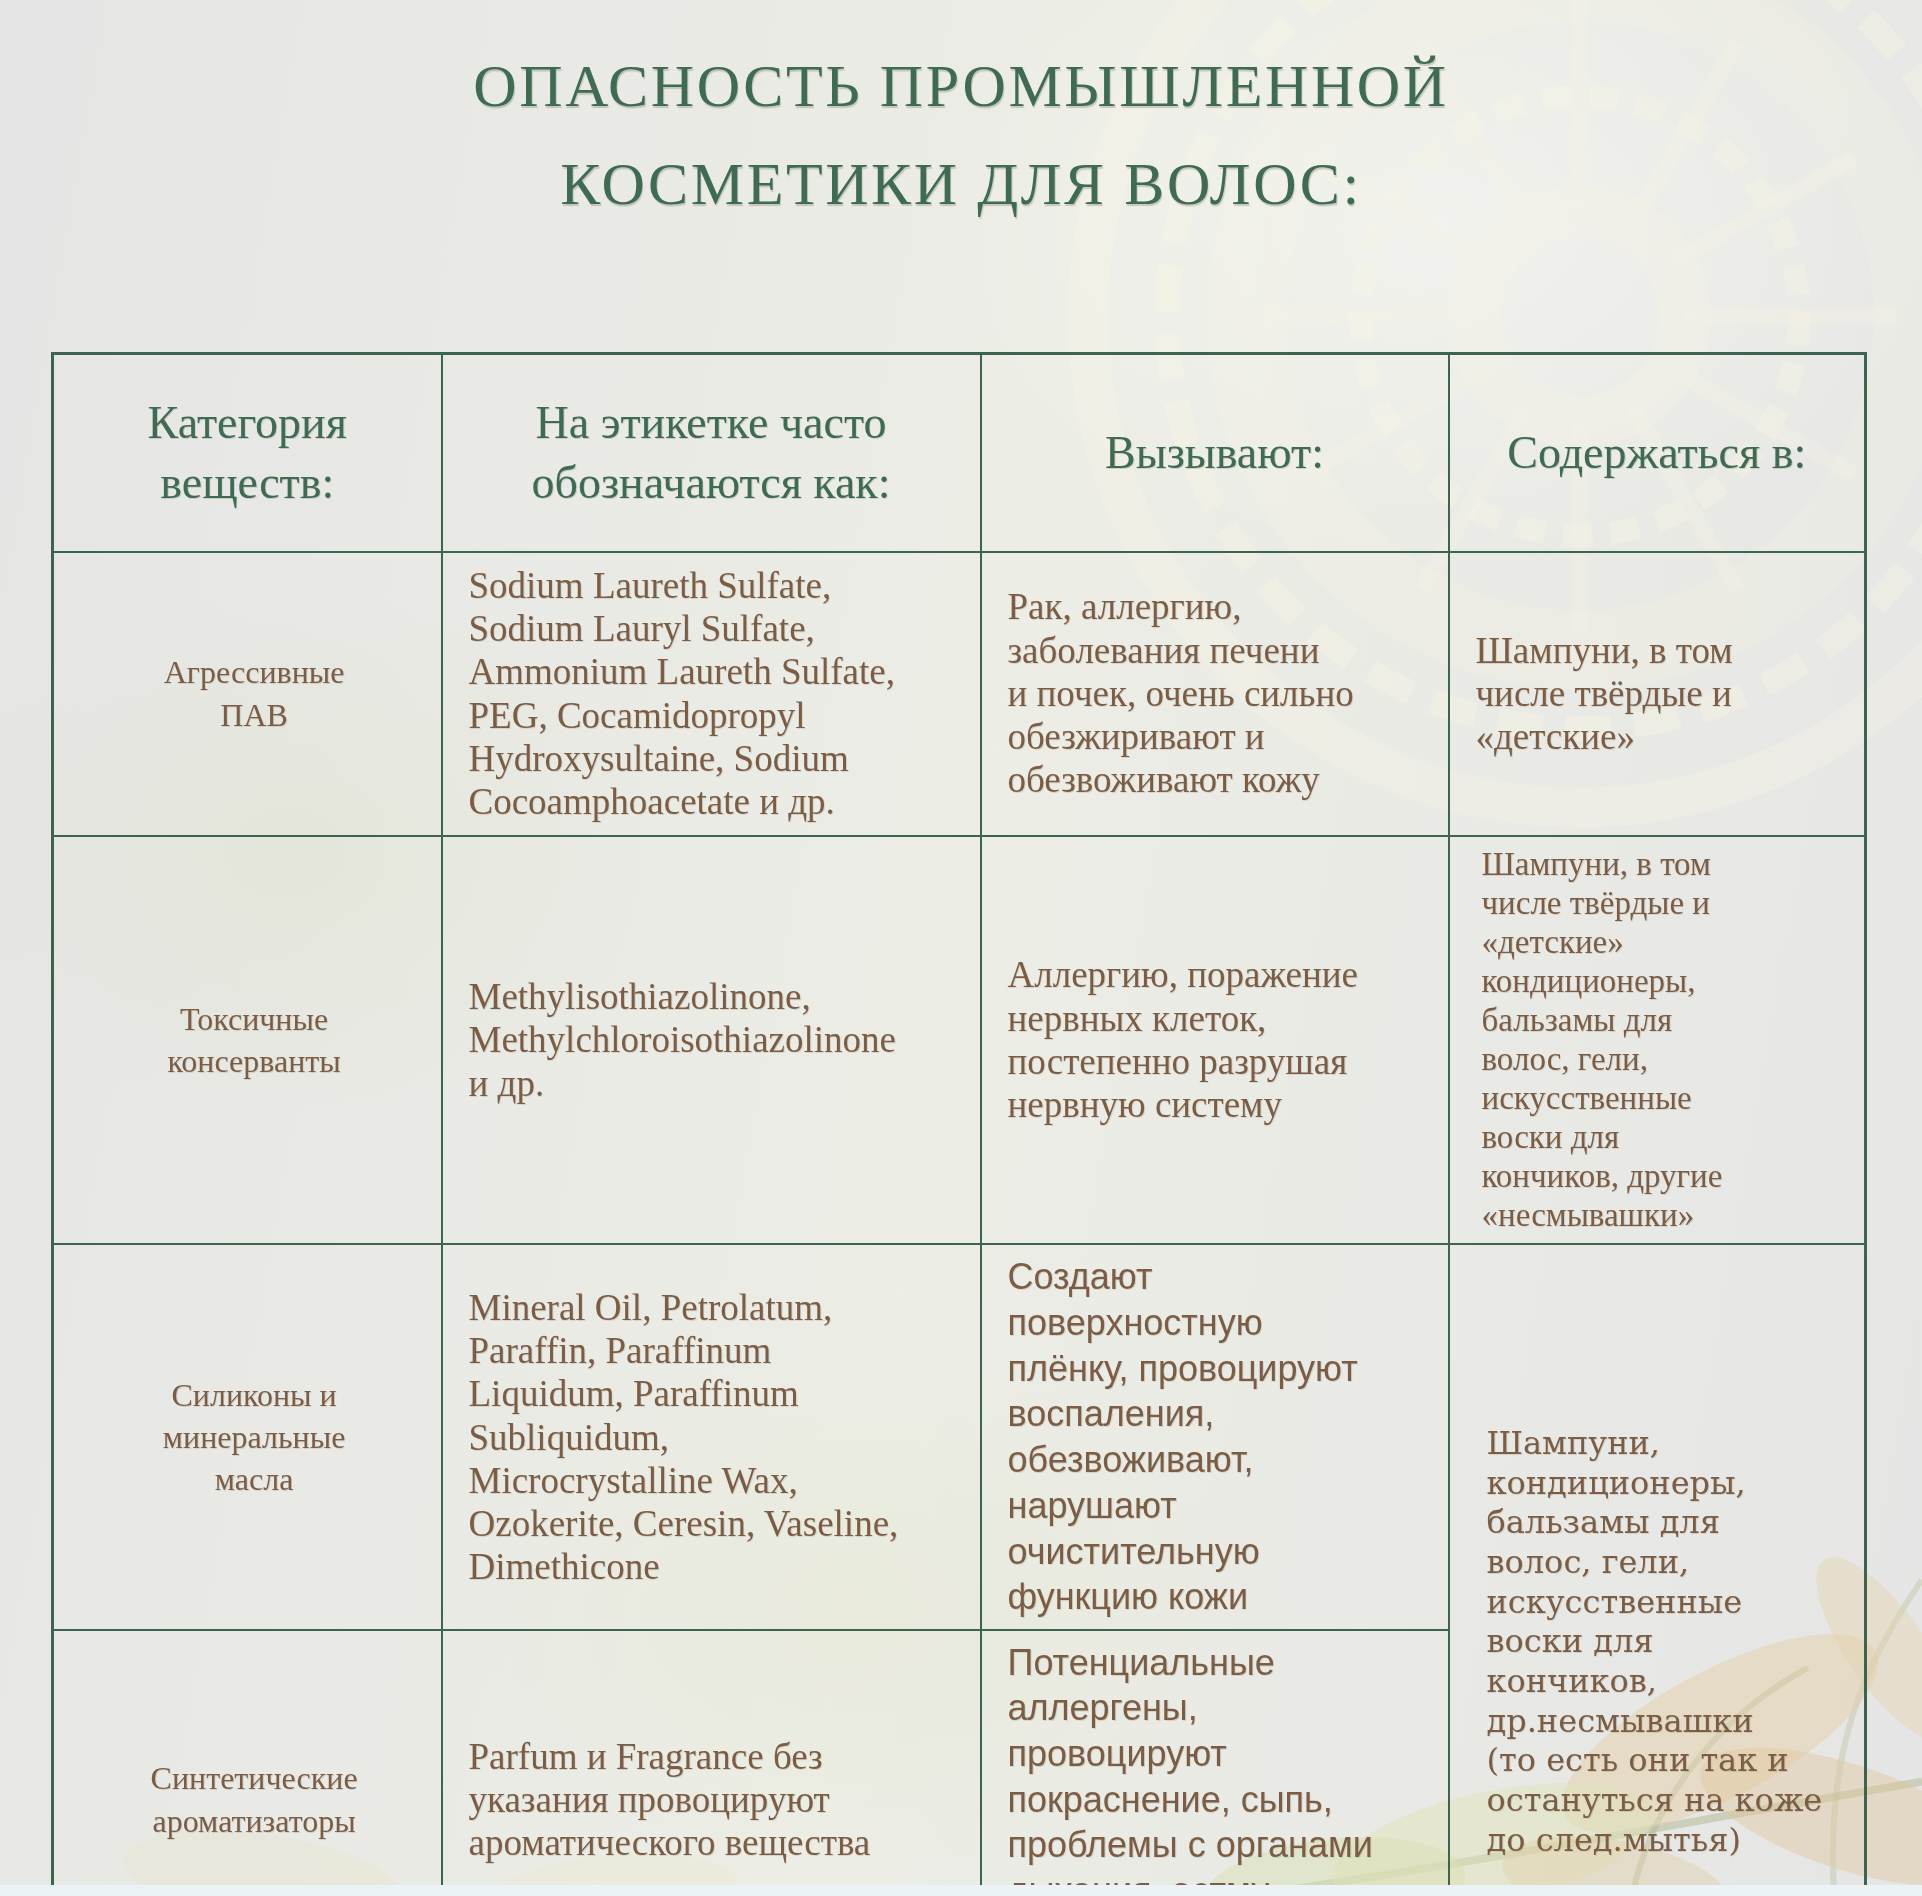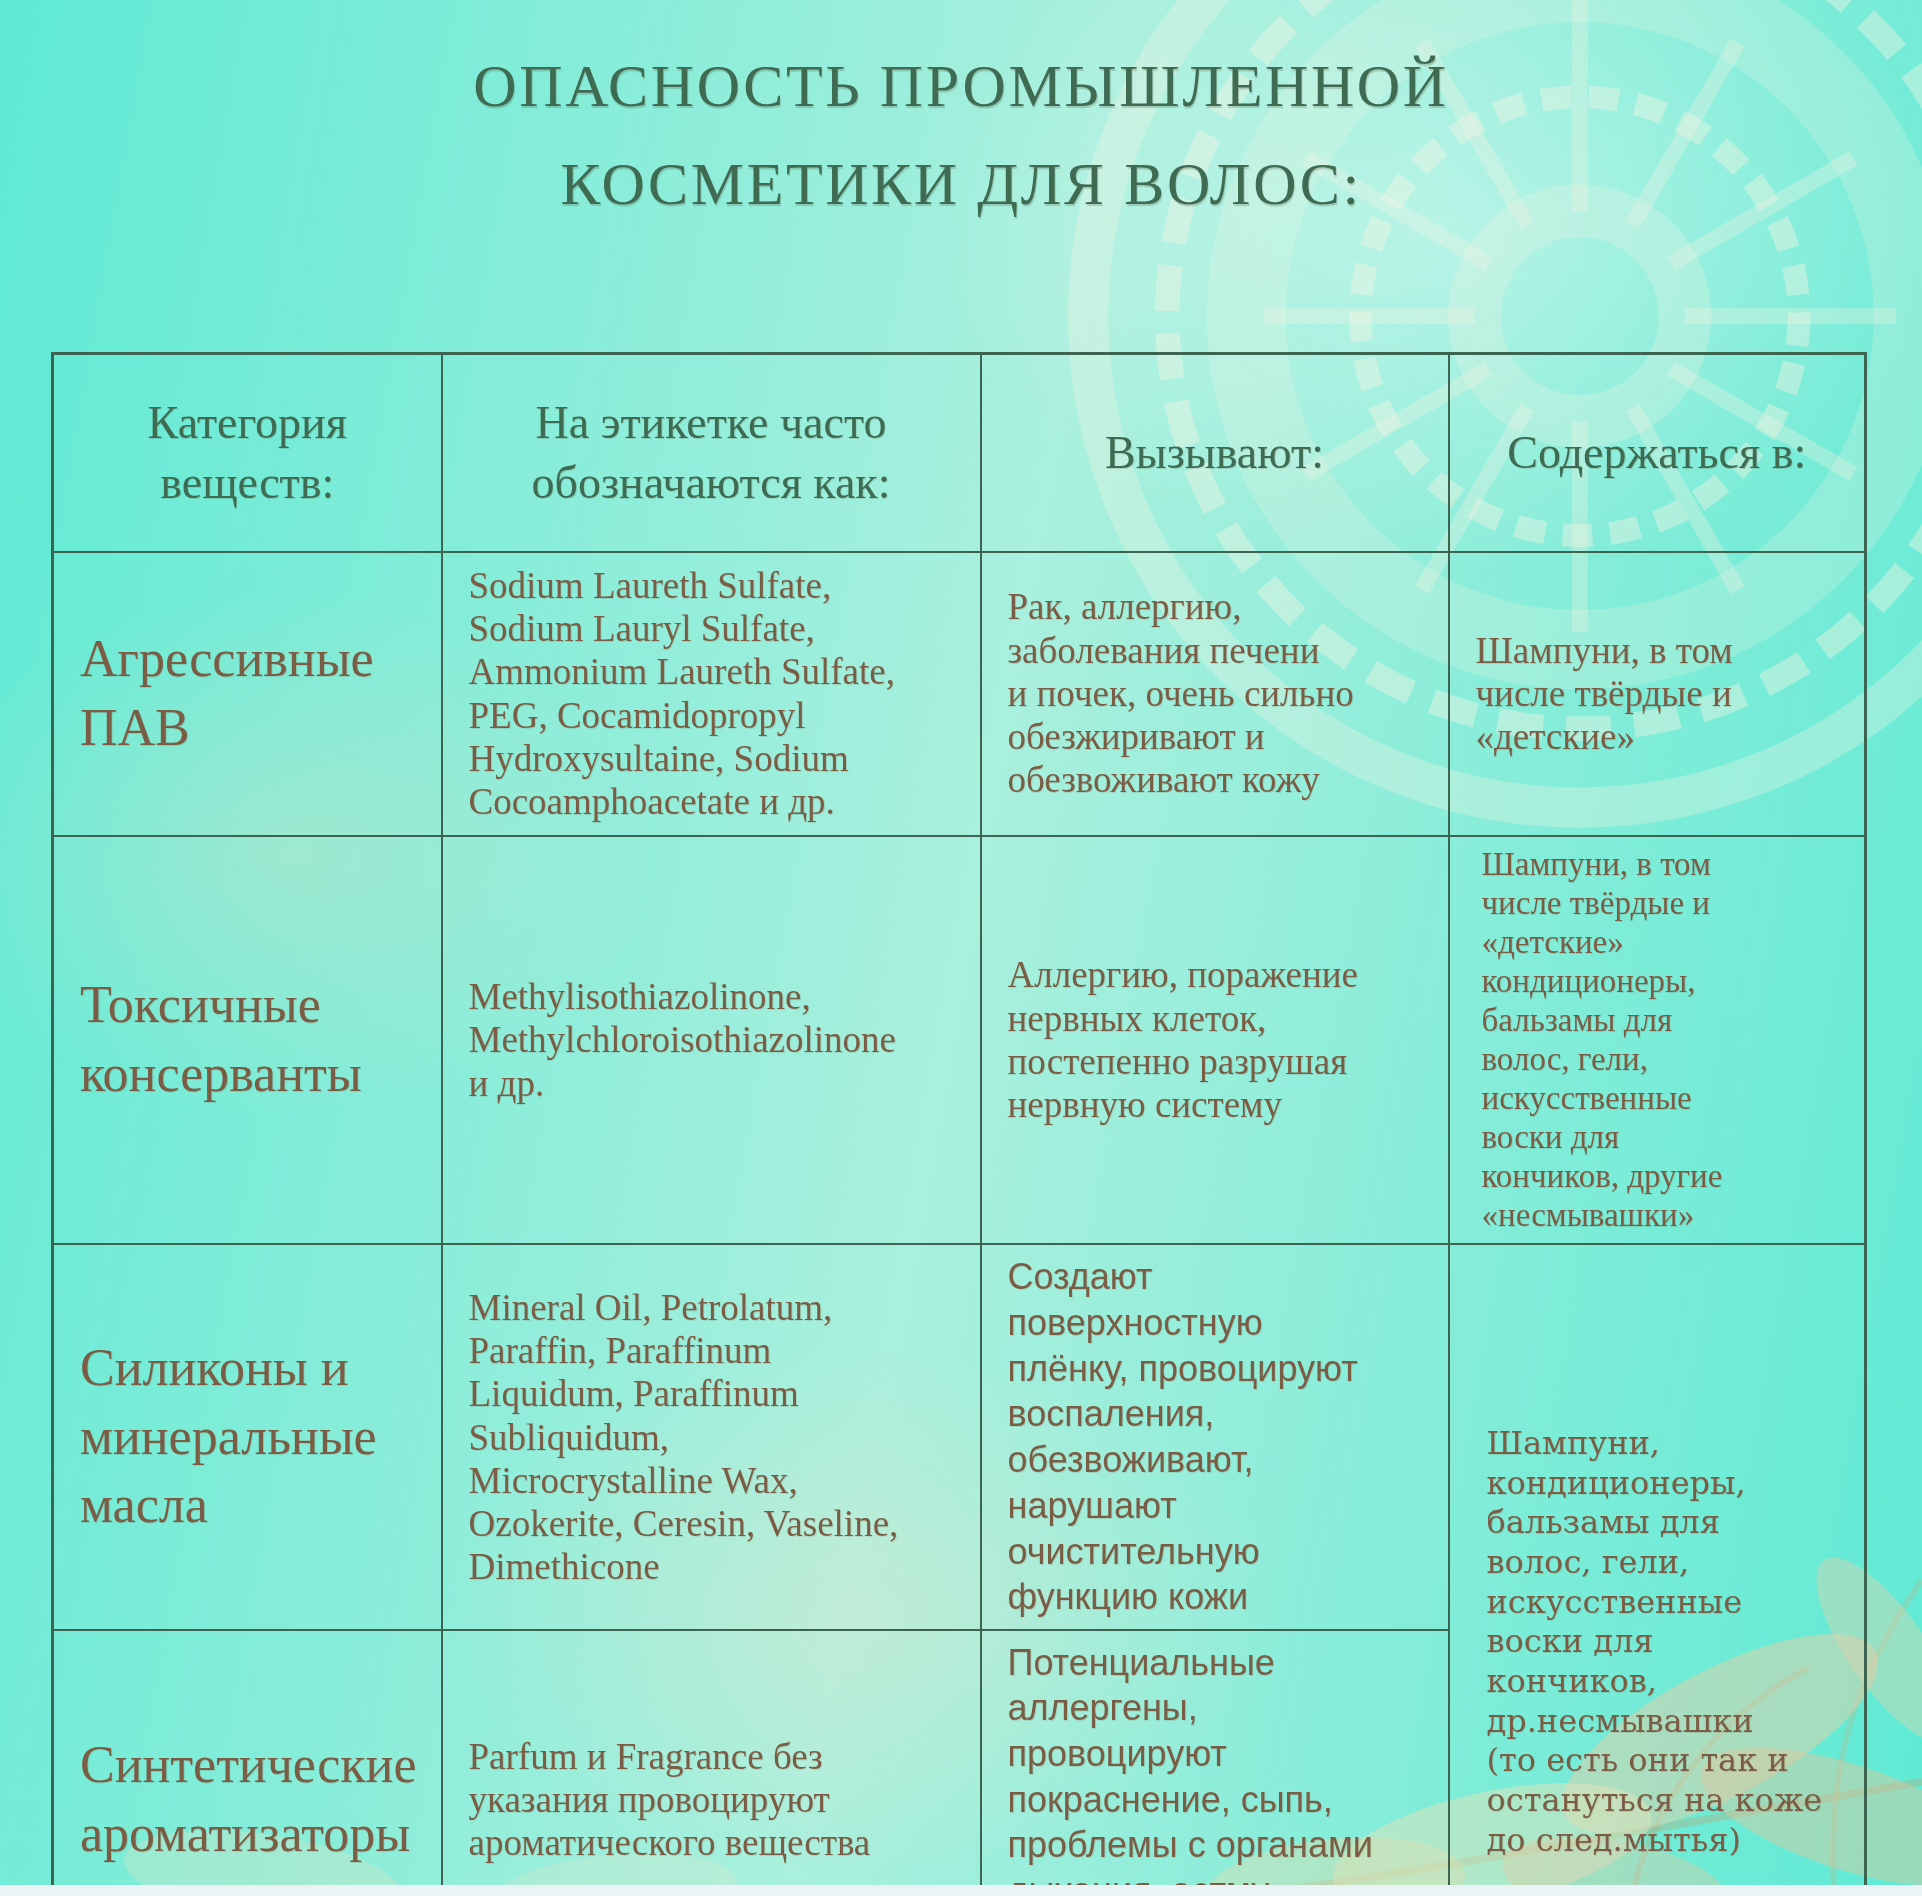--- a/index.html
+++ b/index.html
@@ -1,20 +1,20 @@
 <!DOCTYPE html>
 <html style="font-size:14px"><head>
 <meta charset="utf-8">
 <style>
   html, body { margin: 0; padding: 0; background: #d8dac8; }
   .stage {
     position: relative;
     width: 1922px;
     height: 1896px;
-    background: #5eead4;
+    background: #e5e5e5;
     overflow: hidden;
     font-family: "Liberation Serif", serif;
   }
   
   .stage::before {
     content: "";
     position: absolute; inset: 0;
     background:
       radial-gradient(ellipse 790px 527px at 75% 12%, rgba(255,255,252,0.35), transparent 65%),
       radial-gradient(ellipse 614px 439px at 15% 45%, rgba(222,226,196,0.35), transparent 60%),
@@ -62,21 +62,21 @@
     font-size: 46px;
     line-height: 1.3;
     text-align: center;
     text-shadow: 0.9px 0.9px 0 rgba(80,85,60,0.2);
   }
   .main td {
     color: #7b5d45;
     text-shadow: 0.9px 0.9px 0 rgba(90,75,50,0.15);
     padding: 8.8px 12.3px 8.8px 26px;
   }
-  td.cat   { font-size: 52px; line-height: 1.32; }
+  td.cat   { font-size: 32px; line-height: 1.32; text-align: center; }
   td.body  { font-size: 37px; line-height: 1.17; }
   td.body-sm { font-size: 33px; line-height: 1.18; padding-left: 32px; }
   td.c4pad { }
   td.wide  { font-family: Liberation Sans, sans-serif; font-size: 36px; line-height: 1.27; }
   td.merged {
     font-family: "DejaVu Serif", serif;
     font-size: 32px;
     line-height: 1.24;
     padding-left: 37px;
     padding-top: 79px;

